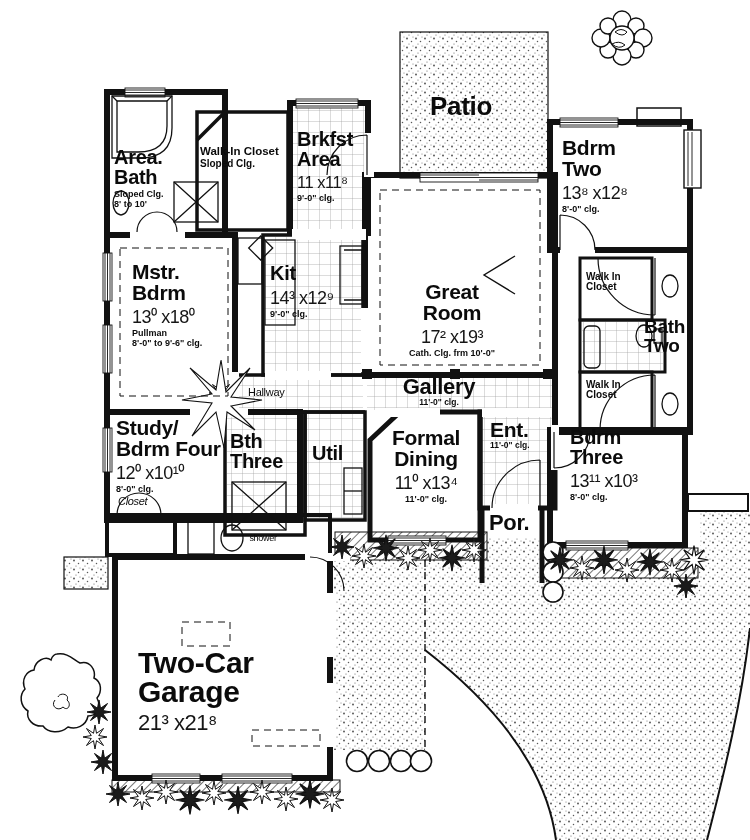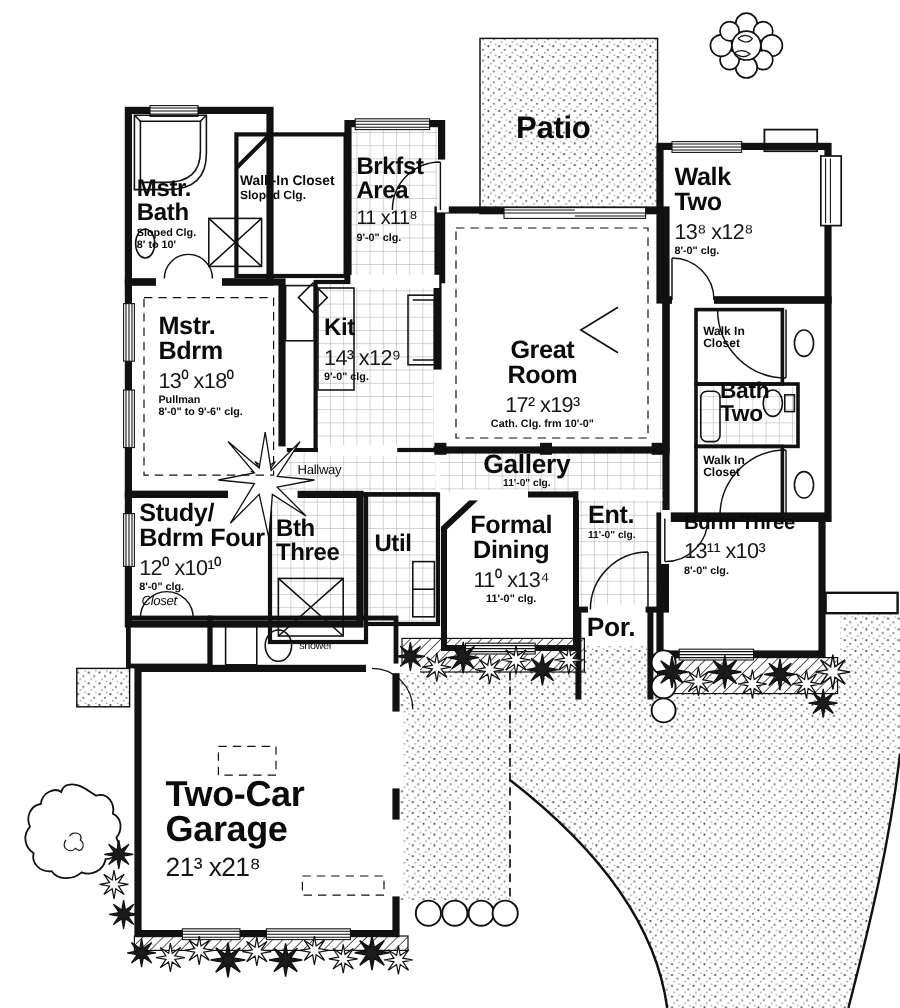--- a/index.html
+++ b/index.html
@@ -281,42 +281,42 @@
       <use href="#bush" transform="translate(310,794) scale(1.2)" fill="#1b1b1b"></use>
       <use href="#bush" transform="translate(332,800)" fill="#fff"></use>
       <use href="#bush" transform="translate(99,712)" fill="#1b1b1b"></use>
       <use href="#bush" transform="translate(95,737)" fill="#fff"></use>
       <use href="#bush" transform="translate(103,762)" fill="#1b1b1b"></use>
     </g>
   </g>
 </svg>
 
   <div class="lbl" style="left:114px;top:148px;width:86px;">
-    <div class="nm">Mstr. Bath</div>
+    <div class="nm">Area. Bath</div>
     <div class="nt">Sloped Clg.</div>
     <div class="nt" style="margin-top:0;">8' to 10'</div>
   </div>
 
   <div class="lbl sm" style="left:200px;top:146px;width:90px;">
     <div class="nm">Walk-In Closet</div>
     <div class="nt">Sloped Clg.</div>
   </div>
 
   <div class="lbl" style="left:297px;top:130px;width:70px;">
     <div class="nm">Brkfst Area</div>
     <div class="dm" style="font-size:16.5px;">11 x11⁸</div>
     <div class="nt">9'-0" clg.</div>
   </div>
 
   <div class="lbl" style="left:430px;top:94px;width:92px;">
     <div class="nm" style="font-size:26px;">Patio</div>
   </div>
 
   <div class="lbl" style="left:562px;top:138px;width:80px;">
-    <div class="nm" style="font-size:21px;">Walk Two</div>
+    <div class="nm" style="font-size:21px;">Bdrm Two</div>
     <div class="dm">13⁸ x12⁸</div>
     <div class="nt">8'-0" clg.</div>
   </div>
 
   <div class="lbl" style="left:132px;top:262px;width:100px;">
     <div class="nm" style="font-size:21px;">Mstr. Bdrm</div>
     <div class="dm">13⁰ x18⁰</div>
     <div class="nt">Pullman</div>
     <div class="nt" style="margin-top:0;">8'-0" to 9'-6" clg.</div>
   </div>
@@ -330,21 +330,21 @@
   <div class="lbl ctr" style="left:403px;top:282px;width:98px;">
     <div class="nm" style="font-size:21px;">Great Room</div>
     <div class="dm">17² x19³</div>
     <div class="nt">Cath. Clg. frm 10'-0"</div>
   </div>
 
   <div class="lbl xs" style="left:586px;top:272px;width:55px;">
     <div class="nm">Walk In Closet</div>
   </div>
 
-  <div class="lbl" style="left:600px;top:318px;width:62px;">
+  <div class="lbl" style="left:600px;top:318px;width:62px;padding-left:44px;">
     <div class="nm" style="font-size:19px;">Bath Two</div>
   </div>
 
   <div class="lbl xs" style="left:586px;top:380px;width:55px;">
     <div class="nm">Walk In Closet</div>
   </div>
 
   <div class="lbl" style="left:248px;top:387px;width:64px;">
     <div class="nm" style="font-size:11px;font-weight:400;">Hallway</div>
   </div>
@@ -381,21 +381,21 @@
   <div class="lbl" style="left:490px;top:420px;width:58px;">
     <div class="nm" style="font-size:21px;">Ent.</div>
     <div class="nt" style="font-size:8.5px;margin-top:0;">11'-0" clg.</div>
   </div>
 
   <div class="lbl" style="left:118px;top:496px;width:52px;font-style:italic;">
     <div class="nm" style="font-size:11px;font-weight:400;">Closet</div>
   </div>
 
   <div class="lbl" style="left:570px;top:428px;width:95px;">
-    <div class="nm" style="font-size:17px;">Bdrm Three</div>
+    <div class="nm" style="font-size:20px;">Bdrm Three</div>
     <div class="dm">13¹¹ x10³</div>
     <div class="nt">8'-0" clg.</div>
   </div>
 
   <div class="lbl" style="left:489px;top:512px;width:50px;">
     <div class="nm" style="font-size:22px;">Por.</div>
   </div>
 
   <div class="lbl" style="left:138px;top:648px;width:125px;">
     <div class="nm" style="font-size:30px;">Two-Car Garage</div>

